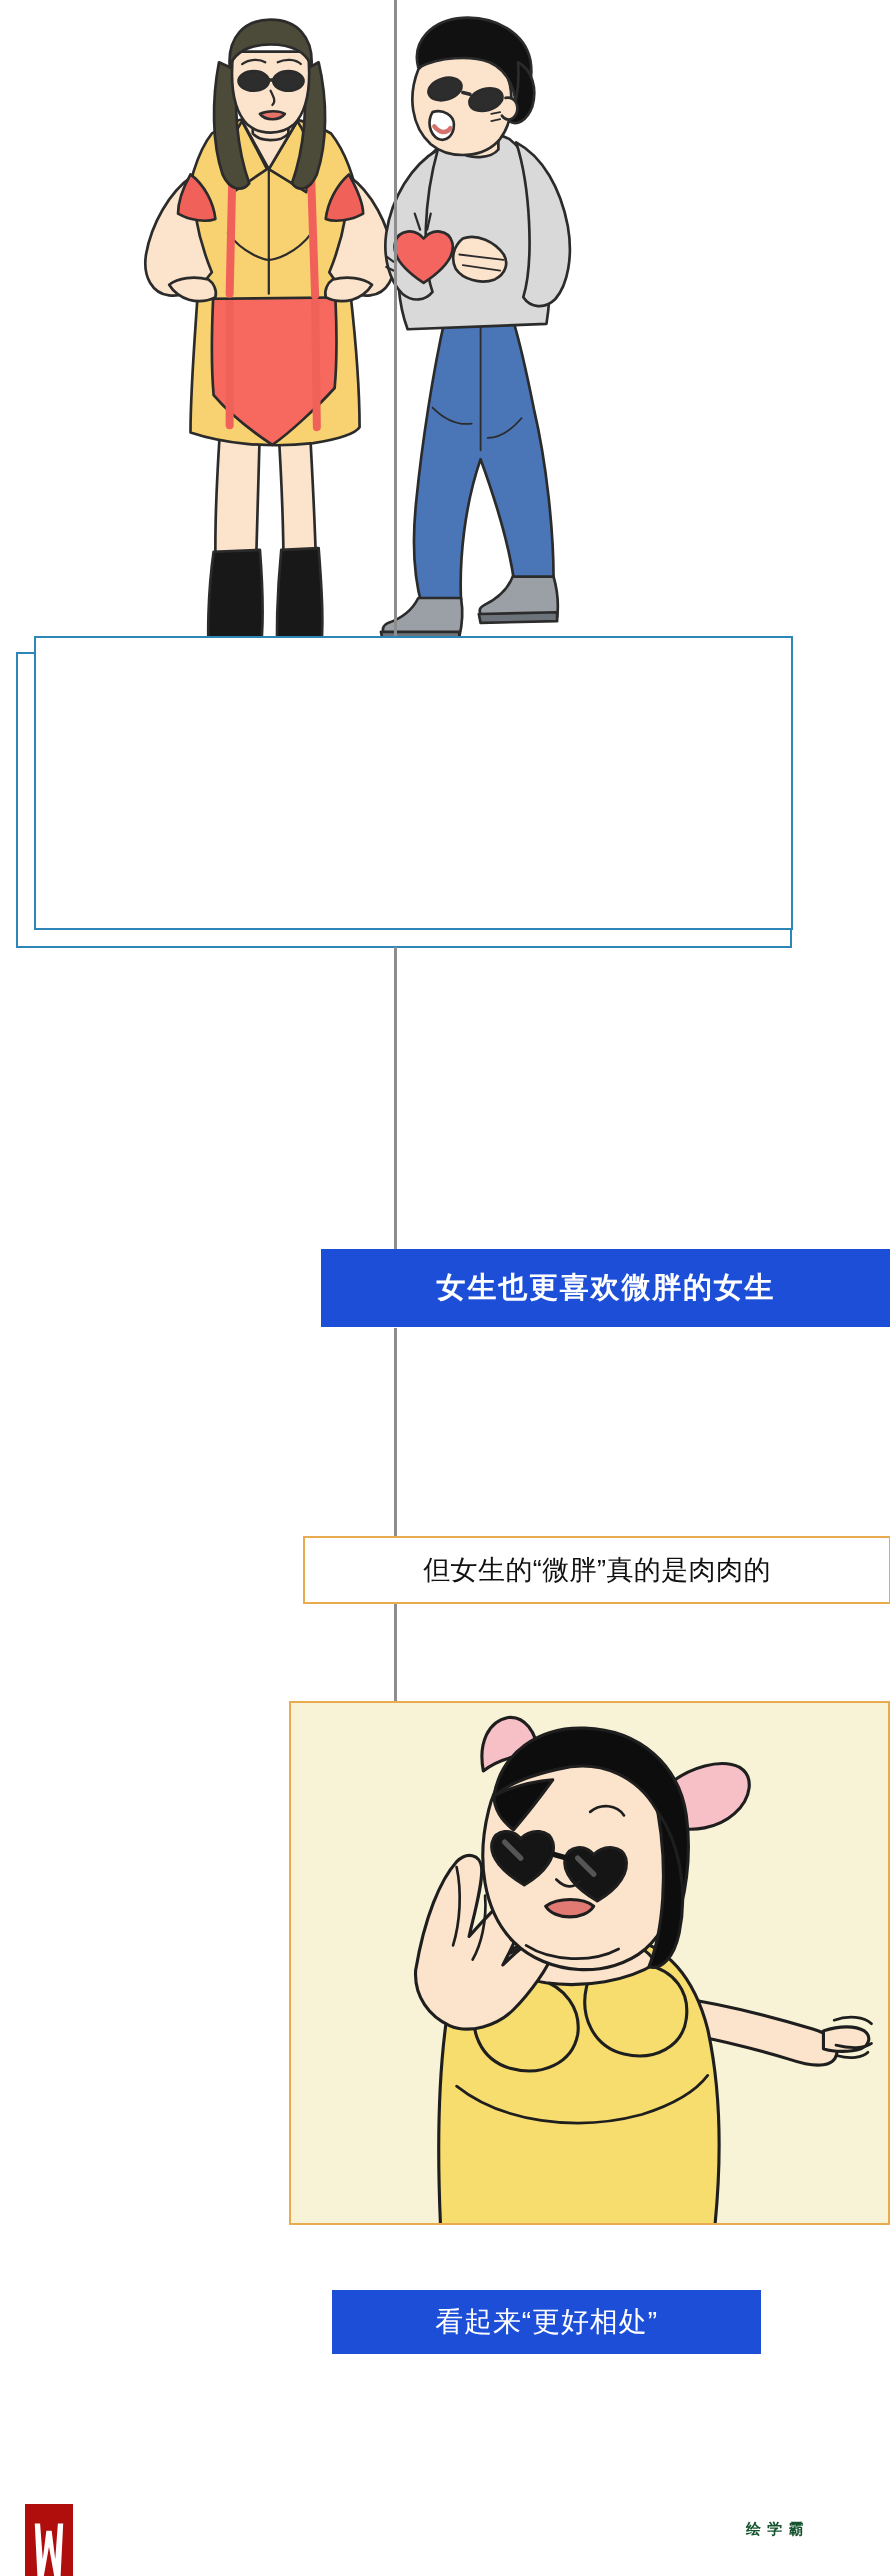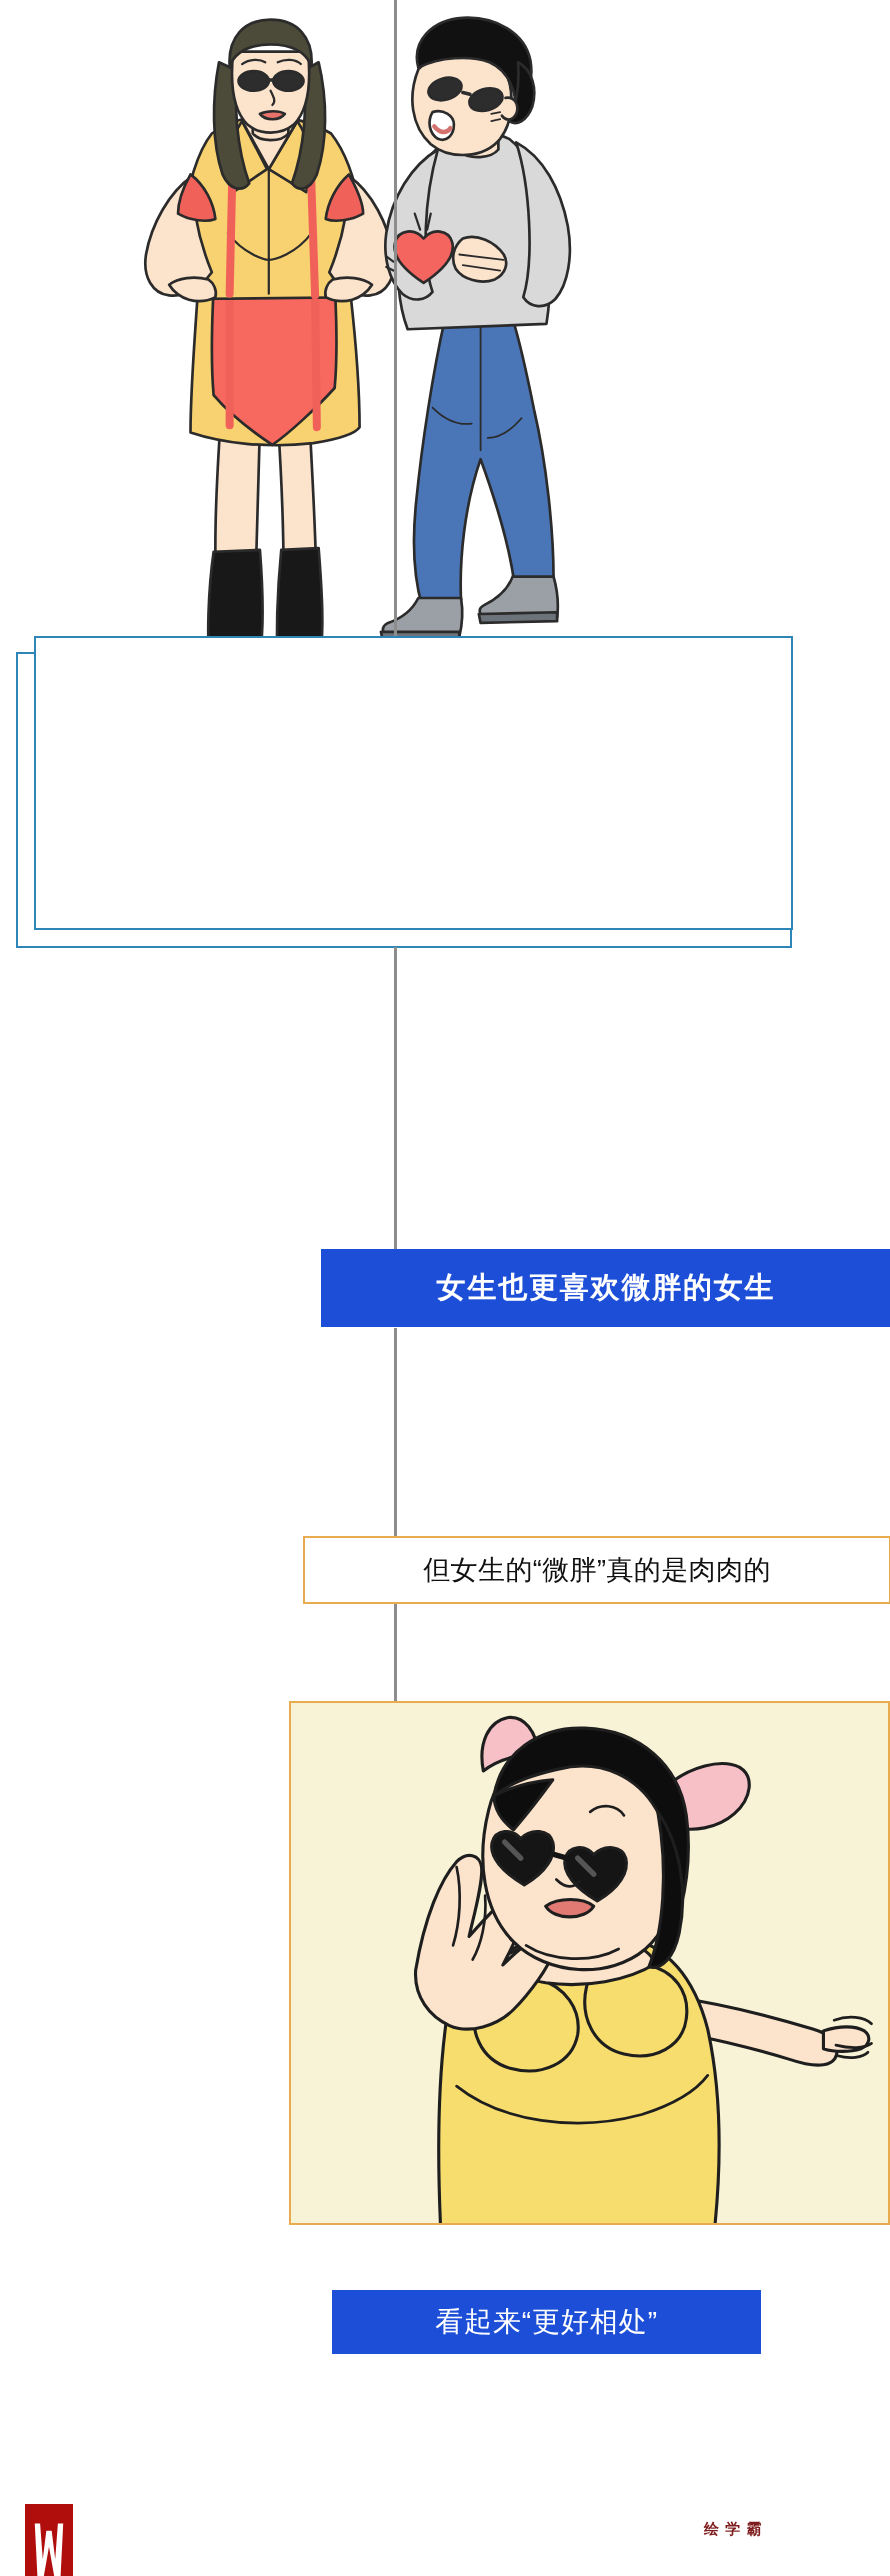--- a/index.html
+++ b/index.html
@@ -141,25 +141,25 @@
   .footer-logo {
     position: absolute;
     left: 25px;
     top: 2504px;
     width: 48px;
     height: 89px;
     background: #b00d0d;
   }
   .footer-brand {
     position: absolute;
-    left: 704px;
+    left: 746px;
     top: 2520px;
     font-size: 15px;
     font-weight: 700;
-    color: #7f1d1d;
+    color: #14532d;
     letter-spacing: 6.2px;
     font-family: Liberation Serif, serif;
   }
 
   svg { display: block; }
 </style>
 </head>
 <body>
 
 <div id="page">

